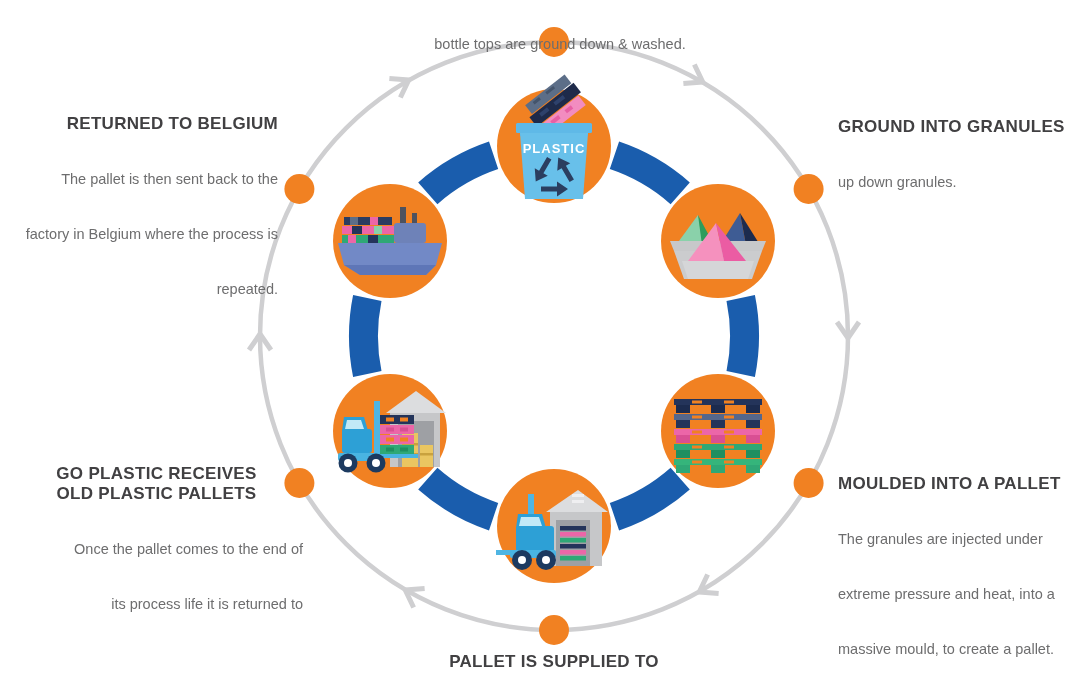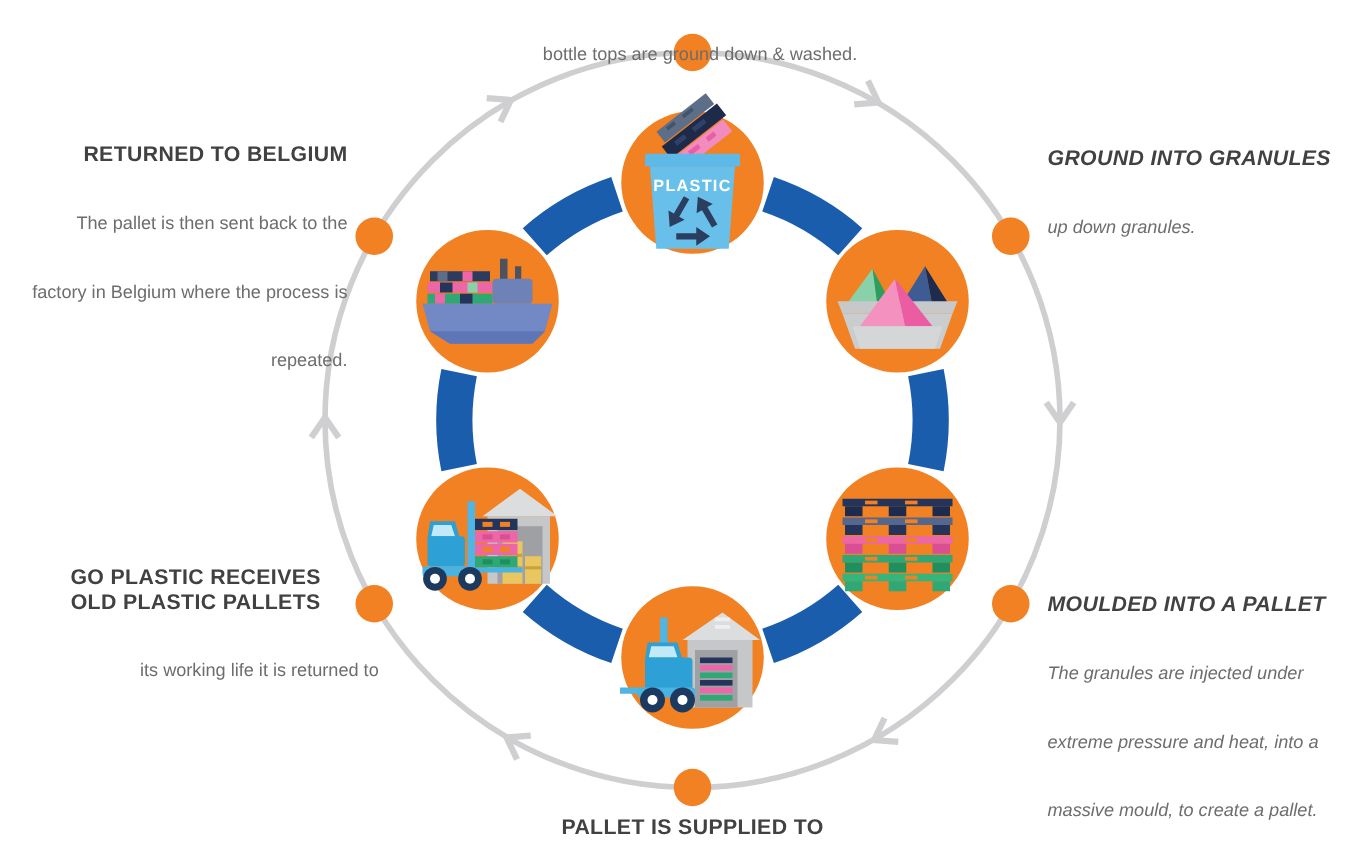--- a/index.html
+++ b/index.html
@@ -12,27 +12,27 @@
   svg { overflow:visible; display:block; }
 
   .label { position:absolute; color:#6D6D6E; }
   .label .hd {
     margin:0 0 5px 0; font-size:17px; line-height:20px;
     font-weight:700; color:#414042; letter-spacing:.3px; white-space:nowrap;
   }
   .label .ln { font-size:14.5px; line-height:19px; white-space:nowrap;margin-top:36px; }
 
   .t-right  { text-align:right; }
-  .t-left   { text-align:left;font-style:italic; }
+  .t-left   { text-align:left; }
   .t-center { text-align:center; }
 
   .lbl-top      { left:380px; top:-1px;  width:360px; }
   .lbl-tl       { left:-22px; top:114px; width:300px; }
   .lbl-tr       { left:838px; top:117px; width:240px; }
-  .lbl-bl       { left:10px;  top:452px; width:293px; }
+  .lbl-bl       { left:10px;  top:464px; width:293px; }
   .lbl-bl .hd   { text-align:center; margin-bottom:6px; line-height:20px; }
   .lbl-br       { left:838px; top:474px; width:245px; }
   .lbl-bottom   { left:354px; top:652px; width:400px; }
 
   .icon { position:absolute; width:120px; height:120px; }
   .icon-top { left:494px;   top:86px;  }
   .icon-ur  { left:658px;   top:181px; }
   .icon-lr  { left:658px;   top:371px; }
   .icon-bot { left:494px;   top:466px; }
   .icon-ll  { left:330px;   top:371px; }
@@ -274,21 +274,22 @@
 <div class="label lbl-tr t-left">
   <div class="hd">GROUND INTO GRANULES</div>
   <div class="ln">up down granules.</div>
 </div>
 
 <div class="label lbl-bl t-right">
   <div class="hd">
     <div>GO PLASTIC RECEIVES</div>
     <div>OLD PLASTIC PALLETS</div>
   </div>
-  <div class="ln">its working life it is returned to</div>
+  <div class="ln">Once the pallet comes to the end of</div>
+  <div class="ln">its process life it is returned to</div>
 </div>
 
 <div class="label lbl-br t-left">
   <div class="hd">MOULDED INTO A PALLET</div>
   <div class="ln">The granules are injected under</div>
   <div class="ln">extreme pressure and heat, into a</div>
   <div class="ln">massive mould, to create a pallet.</div>
 </div>
 
 <div class="label lbl-bottom t-center">

